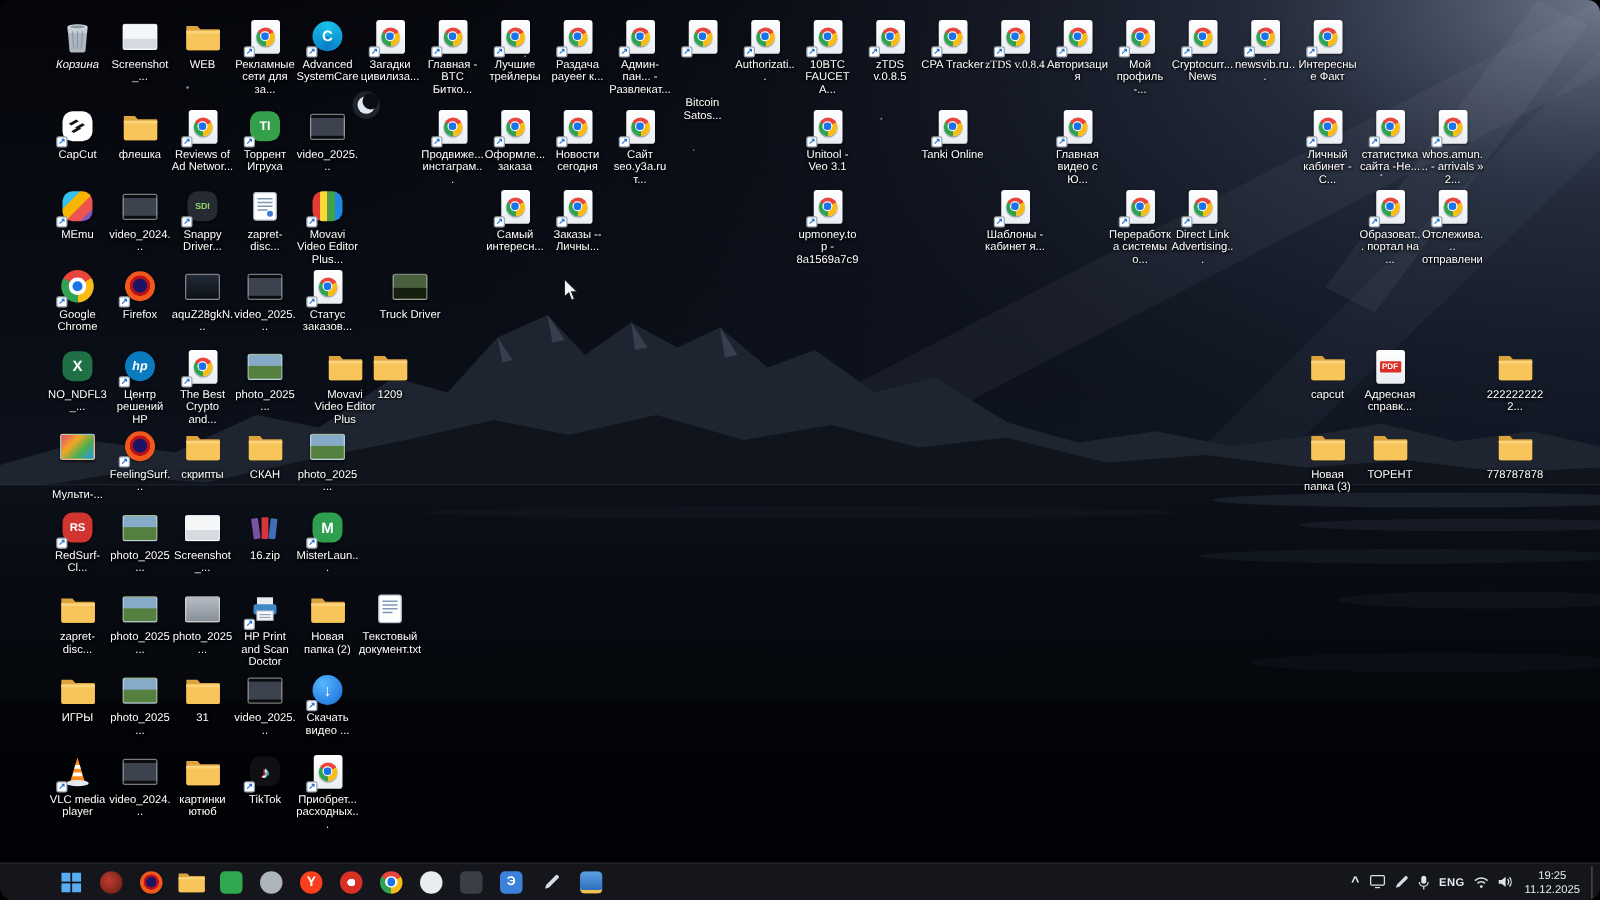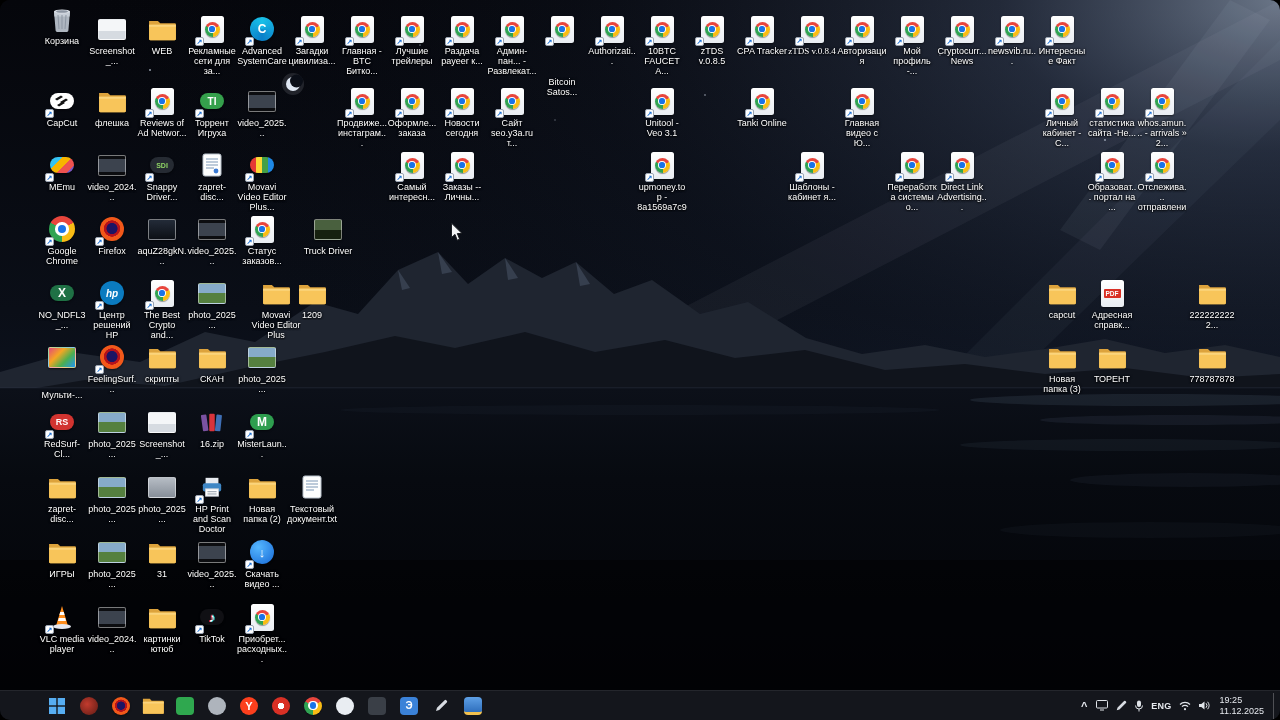--- a/index.html
+++ b/index.html
@@ -37,21 +37,21 @@
   .thumb{display:block;width:28px;height:21px;border-radius:2px;border:1px solid rgba(255,255,255,.45);
          box-shadow:0 1px 2px rgba(0,0,0,.6)}
   .t-photo{background:linear-gradient(180deg,#86abc9 0 45%,#55803f 45%)}
   .t-light{background:linear-gradient(180deg,#f4f6f8 0 60%,#d6dbe1 60%)}
   .t-dark{background:linear-gradient(180deg,#232b38,#0c1016)}
   .t-grey{background:linear-gradient(180deg,#b6bcc4,#878f99)}
   .t-color{background:linear-gradient(135deg,#e24a7a,#f5a623 35%,#4caf50 65%,#2196f3)}
   .t-game{background:linear-gradient(180deg,#49603e 0 55%,#16200f 55%)}
   .t-video{background:linear-gradient(180deg,#0c0d10 0 14%,#3c434e 14% 86%,#0c0d10 86%)}
 
-  .sq{width:24px;height:16px;border-radius:8px;display:flex;align-items:center;justify-content:center;
+  .sq{width:24px;height:24px;border-radius:8px;display:flex;align-items:center;justify-content:center;
       color:#fff;font-weight:bold;font-size:12px;box-shadow:0 1px 2px rgba(0,0,0,.5)}
   .circle{width:24px;height:24px;border-radius:50%;display:flex;align-items:center;justify-content:center;
           color:#fff;font-weight:bold;box-shadow:0 1px 2px rgba(0,0,0,.5)}
   .s-xlsx{background:#1f7145}
   .s-hp{background:#0b7bc0;font-style:italic;font-size:10px}
   .s-asc{background:conic-gradient(from 0deg,#18c0e8,#0a7fc9,#18c0e8);font-size:12px}
   .s-ti{background:#35a04c;font-size:10px}
   .s-capcut{background:#fff}
   .s-memu{background:linear-gradient(135deg,#35c3f3 0 30%,#f7b500 30% 55%,#ef5350 55% 80%,#7e57c2 80%)}
   .s-snappy{background:#262b33;color:#8fd465;font-size:7px}
@@ -67,21 +67,21 @@
            justify-content:space-between;padding:0 2px 0 44px;z-index:20}
   .tb-left{display:flex;align-items:center;gap:6px}
   .tb-btn{width:26px;height:26px;border-radius:4px;display:flex;align-items:center;justify-content:center;cursor:pointer}
   .tbc{width:18px;height:18px;border-radius:50%;display:flex;align-items:center;justify-content:center}
   .tbs{width:18px;height:18px;border-radius:4px;display:flex;align-items:center;justify-content:center}
   .tb-right{display:flex;align-items:center;gap:1px;color:#e6e9ee}
   .tray-btn{min-width:16px;height:26px;display:flex;align-items:center;justify-content:center;
             font-size:10px;padding:0 3px;border-radius:4px;cursor:pointer}
   .lang{font-size:9px;font-weight:bold;letter-spacing:.3px}
   .chev{font-size:11px;font-weight:bold}
-  .clock{display:flex;flex-direction:column;align-items:flex-start;justify-content:center;
+  .clock{display:flex;flex-direction:column;align-items:center;justify-content:center;
          font-size:9px;line-height:10.5px;padding:0 6px;cursor:pointer}
   .show-desktop{width:5px;height:26px;border-left:1px solid rgba(255,255,255,.25);margin-left:2px;cursor:pointer}
 
   #cursor{position:absolute;z-index:50;pointer-events:none}
 </style>
 </head>
 <body>
 
 <div id="screen">
 
@@ -139,21 +139,21 @@
         <ellipse cx="1130" cy="445" rx="170" ry="6" opacity=".06"></ellipse>
         <ellipse cx="1190" cy="480" rx="120" ry="7" opacity=".05"></ellipse>
         <ellipse cx="1150" cy="530" rx="150" ry="8" opacity=".04"></ellipse>
         <ellipse cx="640" cy="410" rx="300" ry="5" opacity=".03"></ellipse>
       </g>
       <rect y="560" width="1280" height="130" fill="#010204" opacity=".55"></rect>
     </svg>
   </div>
 
   <div id="icon-grid">
-      <div class="dicon" style="left: 38px; top: 4px;">
+      <div class="dicon" style="left: 38px; top: 14px; font-style: italic;">
         <div class="ic-img">
           <svg viewBox="0 0 24 27" width="24" height="27">
             <path d="M4 5.5h16l-1.6 19a1.5 1.5 0 0 1-1.5 1.4H7.1a1.5 1.5 0 0 1-1.5-1.4z" fill="#aeb6c0"></path>
             <path d="M4 5.5h16l-.4 5H4.4z" fill="#c6cdd6"></path>
             <path d="M8 9l1 14M12 9v14M16 9l-1 14" stroke="#8d96a3" stroke-width="1" fill="none"></path>
             <ellipse cx="12" cy="5.5" rx="8" ry="2.1" fill="#d9dee5"></ellipse>
             <ellipse cx="12" cy="5.5" rx="6" ry="1.3" fill="#8d96a3"></ellipse>
           </svg>
         </div>
         <div class="ic-label">Корзина</div>

